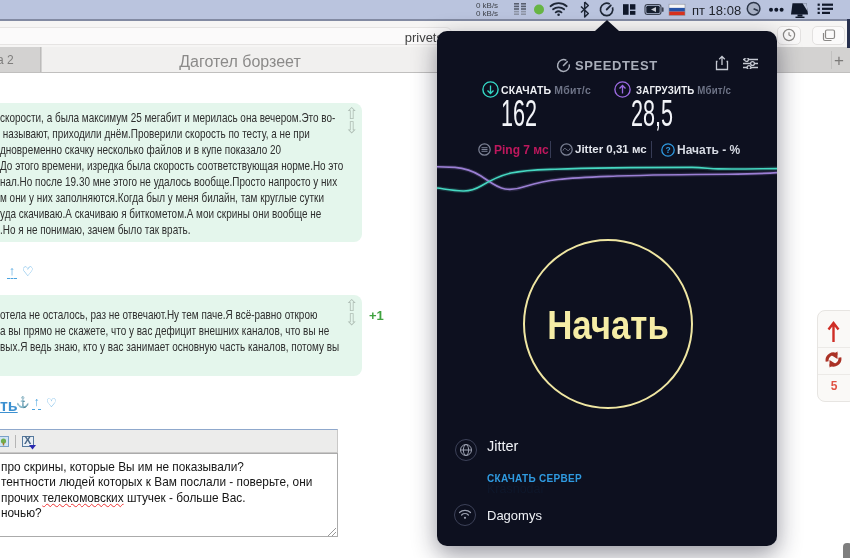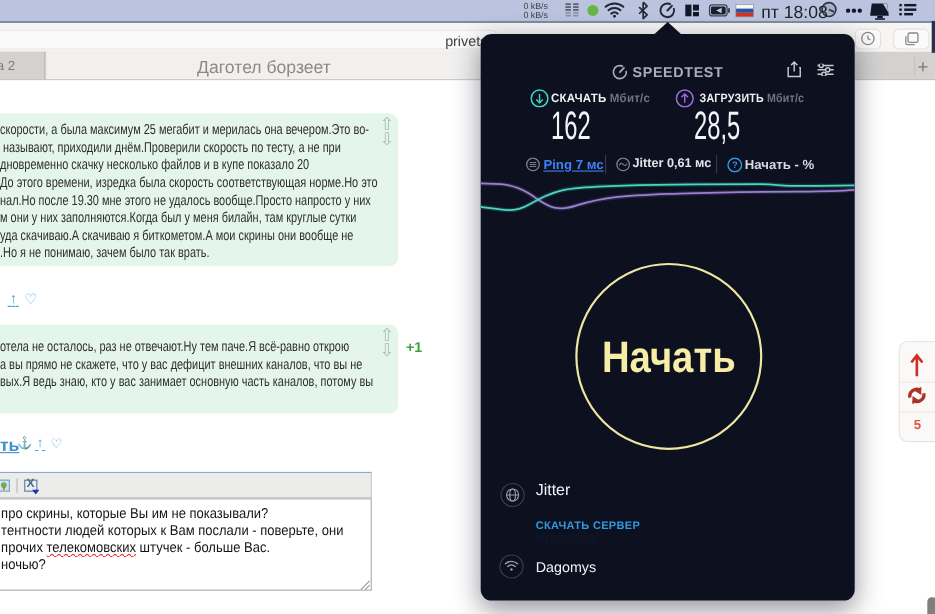--- a/index.html
+++ b/index.html
@@ -74,21 +74,21 @@
 
   <g fill="#10182a">
     <rect x="337.6" y="3.6" width="2.2" height="2.2"></rect>
       <rect x="342" y="3.6" width="11" height="2.2"></rect>
     <rect x="337.6" y="7.7" width="2.2" height="2.2"></rect>
       <rect x="342" y="7.7" width="11" height="2.2"></rect>
     <rect x="337.6" y="11.8" width="2.2" height="2.2"></rect>
       <rect x="342" y="11.8" width="8" height="2.2"></rect>
   </g>
 </svg>
-<div class="abs" style="left:692px;top:2.5px;font-size:16px;color:#20242c;">пт 18:08</div>
+<div class="abs" style="left:692px;top:2.5px;font-size:13px;color:#20242c;">пт 18:08</div>
 
 <div class="abs" style="left:0;top:21px;width:850px;height:26px;background:#f6f5f4;"></div>
 <div class="abs" style="left:-20px;top:27px;width:472px;height:18px;background:#fbfafa;border:1px solid #e6e4e3;border-radius:6px;"></div>
 <div class="abs" style="left:0;top:30px;width:482px;text-align:right;font-size:13px;color:#404040;">privetsochi.ru</div>
 
 <div class="abs" style="left:777px;top:26px;width:24px;height:19px;background:#fbfafa;border:1px solid #e3e1e0;border-radius:5px;"></div>
 <div class="abs" style="left:812px;top:26px;width:33px;height:19px;background:#fbfafa;border:1px solid #e3e1e0;border-radius:5px;"></div>
 <svg class="abs" style="left:782px;top:28px;" width="14" height="14" viewBox="0 0 14 14">
   <circle cx="7" cy="7" r="5.6" fill="none" stroke="#8a8886" stroke-width="1.2"></circle>
   <path d="M7 4.2 L7 7 L9.2 8.2" fill="none" stroke="#8a8886" stroke-width="1.2"></path>
@@ -209,27 +209,27 @@
   </svg>
   <div class="abs" style="left:199px;top:53px;font-size:11px;font-weight:bold;color:#eef0f4;letter-spacing:0.2px;transform:scaleX(0.88);transform-origin:0 50%;">ЗАГРУЗИТЬ <span style="color:#6e7487;">Мбит/с</span></div>
 
   <div class="abs" style="left:22px;top:65px;width:120px;text-align:center;font-size:36px;line-height:36px;font-weight:400;color:#f2f4f8;transform:scaleX(0.6);">162</div>
   <div class="abs" style="left:154.5px;top:65px;width:120px;text-align:center;font-size:36px;line-height:36px;font-weight:400;color:#f2f4f8;transform:scaleX(0.6);">28,5</div>
 
   <svg class="abs" style="left:41px;top:112px;" width="13" height="13" viewBox="0 0 13 13">
     <circle cx="6.5" cy="6.5" r="5.7" fill="none" stroke="#7b8194" stroke-width="1.2"></circle>
     <path d="M3.5 4.7 H9.5 M3.5 6.5 H9.5 M3.5 8.3 H9.5" stroke="#7b8194" stroke-width="1"></path>
   </svg>
-  <div class="abs" style="left:57px;top:112px;font-size:12px;font-weight:bold;color:#3b82f6;text-decoration:underline;">Ping 7 мс</div>
+  <div class="abs" style="left:57px;top:112px;font-size:12px;font-weight:bold;color:#be185d;">Ping 7 мс</div>
   <div class="abs" style="left:113px;top:110px;width:1px;height:17px;background:#363b55;"></div>
   <svg class="abs" style="left:123px;top:112px;" width="13" height="13" viewBox="0 0 13 13">
     <circle cx="6.5" cy="6.5" r="5.7" fill="none" stroke="#7b8194" stroke-width="1.2"></circle>
     <path d="M3 7.5 C4 5 5 5 6.5 6.5 C8 8 9 8 10 5.5" fill="none" stroke="#7b8194" stroke-width="1"></path>
   </svg>
-  <div class="abs" style="left:138px;top:112px;font-size:11.5px;font-weight:bold;color:#e2e5ec;">Jitter 0,61 мс</div>
+  <div class="abs" style="left:138px;top:112px;font-size:11.5px;font-weight:bold;color:#e2e5ec;">Jitter 0,31 мс</div>
   <div class="abs" style="left:214px;top:110px;width:1px;height:17px;background:#363b55;"></div>
   <svg class="abs" style="left:224px;top:112px;" width="14" height="14" viewBox="0 0 14 14">
     <circle cx="7" cy="7" r="6.2" fill="none" stroke="#2f9ae0" stroke-width="1.3"></circle>
     <text x="7" y="10" text-anchor="middle" font-size="8.5" font-weight="bold" fill="#2f9ae0" font-family="Liberation Sans,sans-serif">?</text>
   </svg>
   <div class="abs" style="left:240px;top:112px;font-size:12px;font-weight:bold;color:#d5d9e2;">Начать - %</div>
 
   <svg class="abs" style="left:0;top:128px;" width="340" height="75" viewBox="0 0 340 75">
     <g fill="none">
     <path d="M0 7.8 L18 8.4 C28 9.2 36 12 44 17 C52 22 59 28.5 68 30 C74 31 81 30 88 27.5 C100 24 108 22 121 20.5 C140 18.3 160 17.8 180 17 C210 16 250 15.4 290 15.2 C310 15 332 14.2 340 13.6" stroke="#9b7fd4" stroke-width="4" stroke-opacity="0.18"></path>

